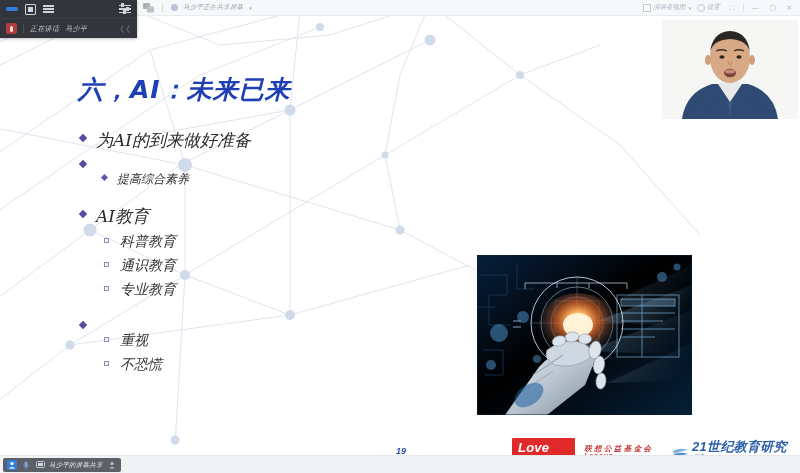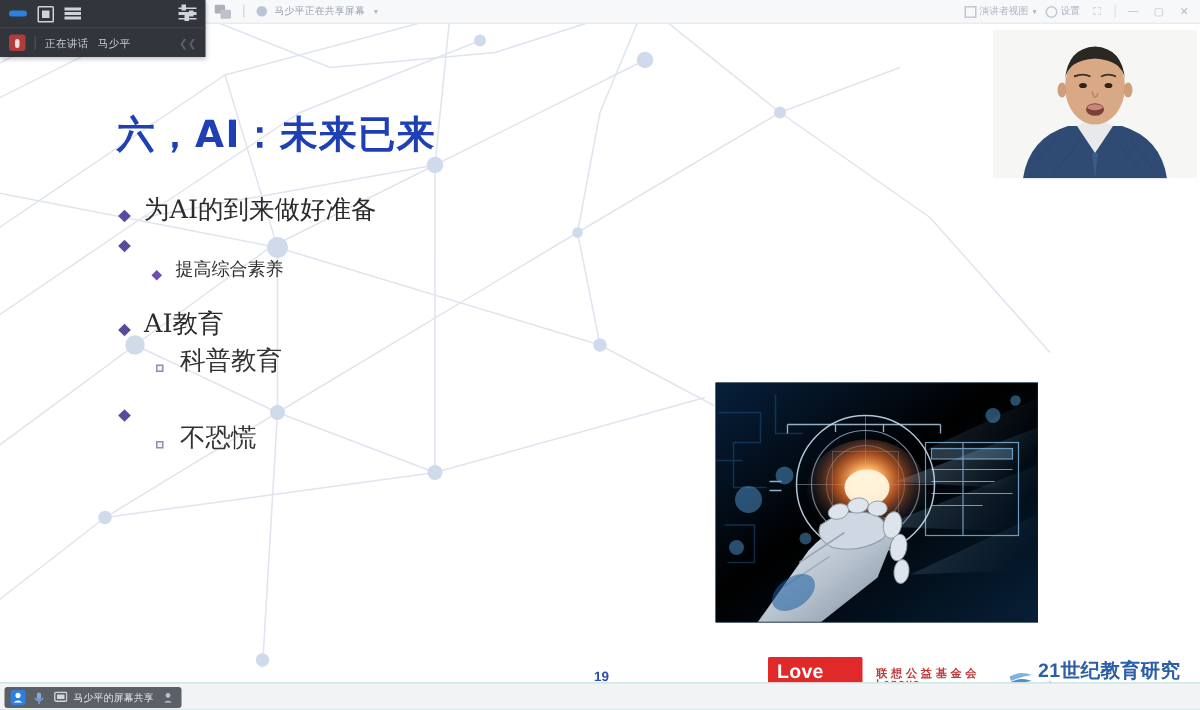--- a/index.html
+++ b/index.html
@@ -1,17 +1,17 @@
 <!DOCTYPE html>
 <html><head>
 <meta charset="utf-8">
 <style>
   html,body{margin:0;padding:0;background:#fff;}
   body{width:800px;height:473px;overflow:hidden;font-family:"Liberation Sans","DejaVu Sans",sans-serif;}
-  #app{position:relative;width:800px;height:473px;background:#14b8a6;overflow:hidden;}
+  #app{position:relative;width:800px;height:473px;background:#fde047;overflow:hidden;font-style:italic;}
 
   
   .topbar{position:absolute;left:0;top:0;width:800px;height:15px;background:#f7f8fa;border-bottom:1px solid #e9ebee;display:flex;align-items:center;z-index:40;}
   .tb-left{display:flex;align-items:center;padding-left:143px;gap:5px;}
   .tb-ico{width:11px;height:10px;opacity:.55;display:flex;align-items:center;justify-content:center;}
   .tb-divider{width:1px;height:9px;background:#d8dbe0;margin:0 3px;}
   .share-dot{width:7px;height:7px;border-radius:50%;background:#b9c4d6;}
   .share-text{font-size:6.5px;color:#9aa3b0;white-space:nowrap;letter-spacing:.2px;}
   .caret{font-size:5px;color:#a8b0bc;margin-left:1px;}
   .tb-right{margin-left:auto;display:flex;align-items:center;gap:6px;padding-right:5px;}
@@ -42,33 +42,33 @@
   .speak-text{font-size:7px;color:#c7ccd4;white-space:nowrap;letter-spacing:.3px;}
   .waves{margin-left:auto;display:flex;gap:1px;align-items:center;color:#5b6069;font-size:7px;}
 
   
   .slide{position:absolute;left:0;top:15px;width:800px;height:440px;background:#ffffff;overflow:hidden;}
   .netbg{position:absolute;inset:0;}
 
   .slide-title{position:absolute;left:78px;top:58px;font-family:"DejaVu Sans","Liberation Sans",sans-serif;font-size:25px;font-weight:bold;color:#1f3fb5;letter-spacing:1px;white-space:nowrap;}
 
   .bullets{position:absolute;left:80px;top:113px;width:330px;}
-  .b-row{display:flex;align-items:center;white-space:nowrap;}
+  .b-row{display:flex;align-items:flex-start;white-space:nowrap;}
   .lvl1{margin-bottom:1px;}
   .lvl1 .b-mark{width:16px;flex:0 0 16px;display:flex;align-items:center;justify-content:flex-start;padding-top:7px;}
   .dia{width:6px;height:6px;background:#5a4a9e;transform:rotate(45deg);}
   .lvl1 .b-txt{font-family:"DejaVu Serif","Liberation Serif",serif;font-size:17px;color:#2b2b2b;line-height:25px;}
   .lvl2{margin-left:22px;margin-bottom:1px;}
   .lvl2 .b-mark{width:15px;flex:0 0 15px;display:flex;align-items:center;justify-content:flex-start;padding-top:7px;}
   .dia2{width:5px;height:5px;background:#6a4fb0;transform:rotate(45deg);}
   .lvl2 .b-txt{font-family:"DejaVu Serif","Liberation Serif",serif;font-size:12px;color:#2f2f2f;line-height:23px;}
   .lvl3{margin-left:24px;margin-bottom:1px;}
   .lvl3 .b-mark{width:16px;flex:0 0 16px;display:flex;align-items:center;justify-content:flex-start;padding-top:8px;}
   .sq{width:5px;height:5px;border:1px solid #8b8fb5;box-sizing:border-box;background:#f2f2f7;}
-  .lvl3 .b-txt{font-family:"DejaVu Serif","Liberation Serif",serif;font-size:17px;color:#333;line-height:23px;}
+  .lvl3 .b-txt{font-family:"DejaVu Serif","Liberation Serif",serif;font-size:14px;color:#333;line-height:23px;}
   .gap-top{margin-top:13px;}
   .gap-top2{margin-top:14px;}
 
   
   .photo{position:absolute;left:477px;top:240px;width:215px;height:160px;background:#0a2036;overflow:hidden;box-shadow:0 0 0 1px #ffffff;}
   .photo svg{display:block;}
 
   
   .logos{position:absolute;left:512px;top:423px;display:flex;align-items:center;gap:9px;}
   .loveon{background:#e02a2a;color:#fff;font-size:13px;font-weight:bold;padding:2px 6px 3px;letter-spacing:.2px;font-family:"Liberation Sans",sans-serif;border-radius:1px;}
@@ -168,28 +168,46 @@
         <span class="b-txt">AI教育</span>
       </div>
 
       <div class="b-row lvl3">
         <span class="b-mark">
             <i class="sq"></i>
           </span>
         <span class="b-txt">科普教育</span>
       </div>
 
-
+      <div class="b-row lvl3">
+        <span class="b-mark">
+            <i class="sq"></i>
+          </span>
+        <span class="b-txt">通识教育</span>
+      </div>
+
+      <div class="b-row lvl3">
+        <span class="b-mark">
+            <i class="sq"></i>
+          </span>
+        <span class="b-txt">专业教育</span>
+      </div>
 
       <div class="b-row lvl1 gap-top2">
         <span class="b-mark">
             <i class="dia"></i>
           </span>
       </div>
 
+      <div class="b-row lvl3">
+        <span class="b-mark">
+            <i class="sq"></i>
+          </span>
+        <span class="b-txt">重视</span>
+      </div>
 
       <div class="b-row lvl3">
         <span class="b-mark">
             <i class="sq"></i>
           </span>
         <span class="b-txt">不恐慌</span>
       </div>
 
 
     </div>

